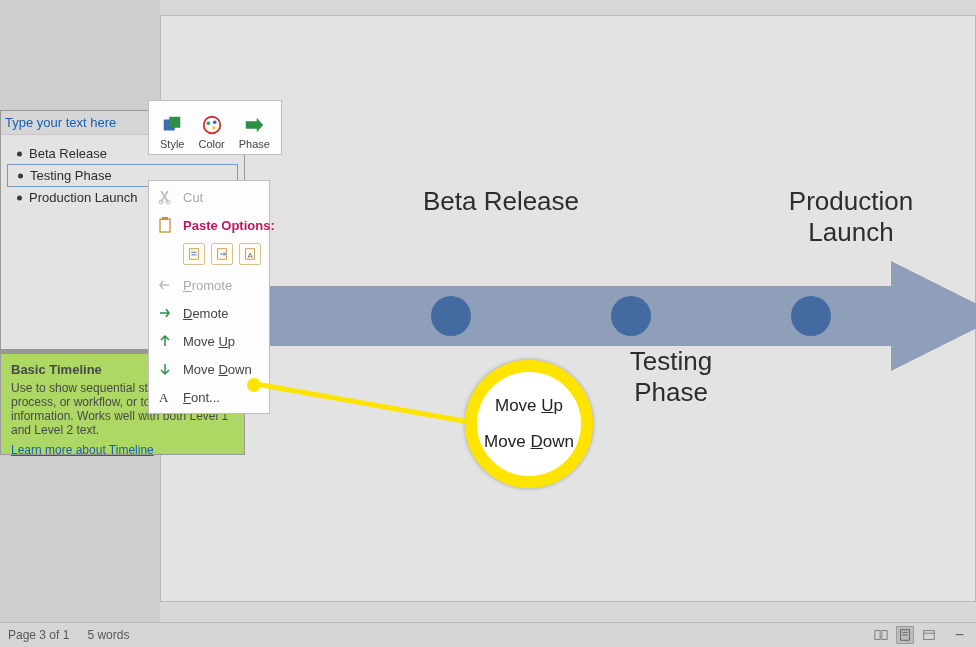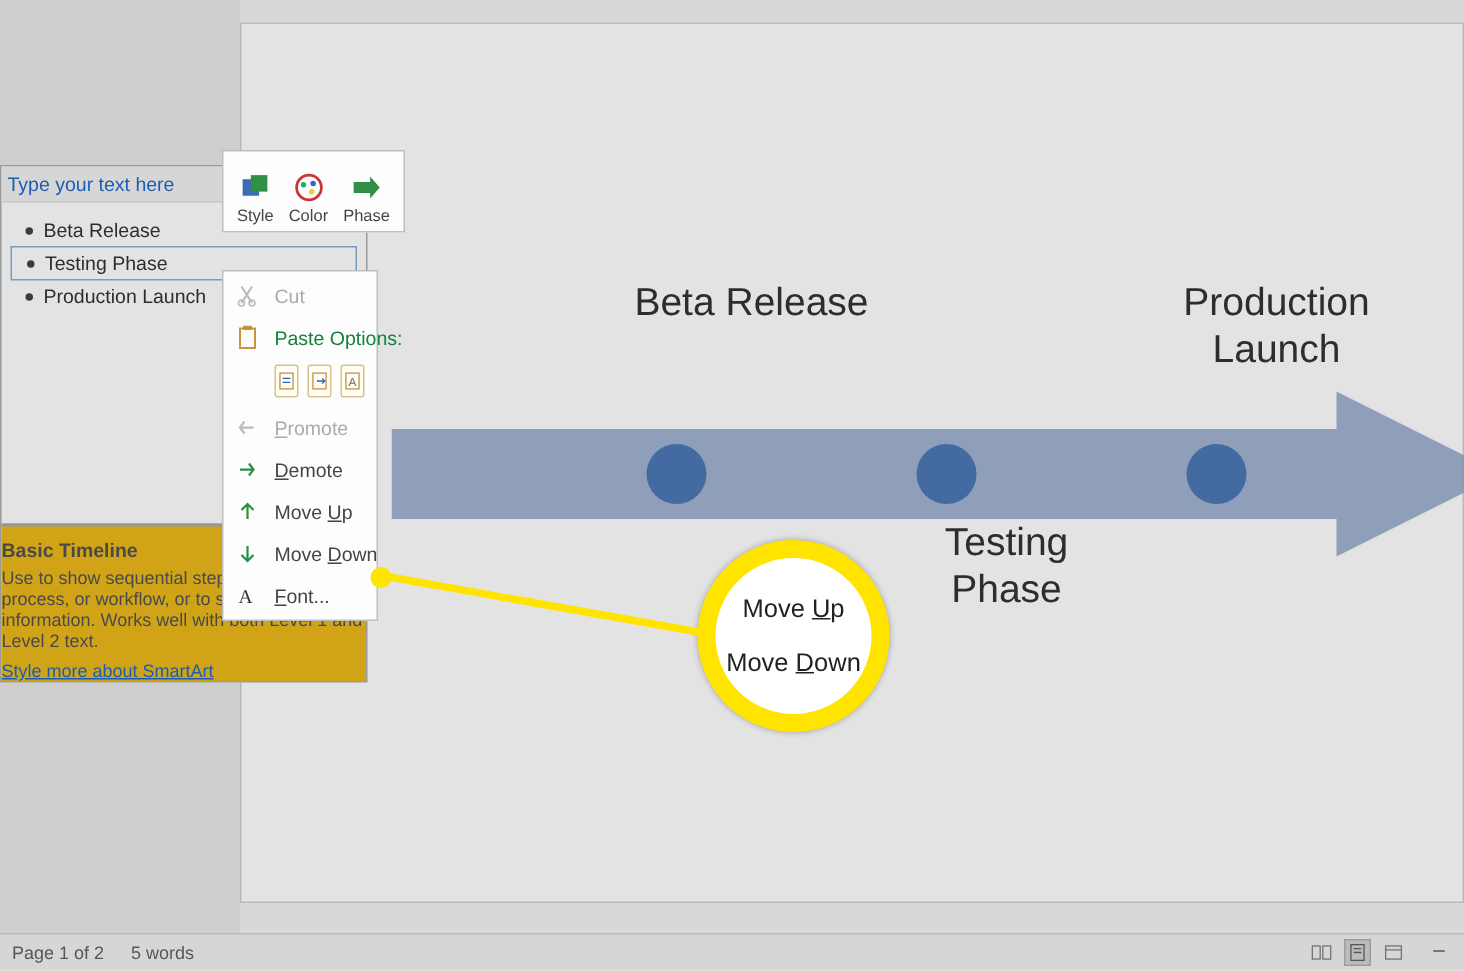--- a/index.html
+++ b/index.html
@@ -104,35 +104,35 @@
   .bullet-item.selected {
     border: 1px solid #7aa7d6;
     background: #fff;
   }
   .info-panel {
     position: absolute;
     bottom: 0;
     left: 0;
     right: 0;
     height: 105px;
-    border-top: 2px solid #a3a3a3;
-    padding: 8px 0;
-    background: #eab308;
+    border-top: 5px solid #a3a3a3;
+    padding: 8px 10px;
+    background: #bef264;
     font-size: 12px;
     color: #444;
   }
   .info-panel b { font-weight: 600; display: block; margin-bottom: 4px; font-size: 13px; }
   .info-link { color: #0a5dc2; text-decoration: underline; margin-top: 6px; display: inline-block; }
 
   
   .mini-toolbar {
     position: absolute;
     left: 148px;
     top: 100px;
-    width: 122px;
+    width: 134px;
     height: 55px;
     background: #fdfdfd;
     border: 1px solid #bfbfbf;
     display: flex;
     justify-content: space-around;
     align-items: flex-end;
     padding: 3px 4px 2px 4px;
     font-size: 11px;
     color: #444;
     z-index: 11;
@@ -144,21 +144,21 @@
     gap: 2px;
     padding: 2px;
   }
   .mini-icon { width: 22px; height: 22px; }
 
   
   .ctx-menu {
     position: absolute;
     left: 148px;
     top: 180px;
-    width: 104px;
+    width: 122px;
     background: #fdfdfd;
     border: 1px solid #bfbfbf;
     padding: 2px 0;
     z-index: 10;
     font-size: 13px;
     color: #444;
   }
   .ctx-item {
     display: flex;
     align-items: center;
@@ -169,21 +169,21 @@
   .ctx-item.disabled { color: #aaa; }
   .ctx-icon {
     width: 16px;
     height: 16px;
     display: inline-flex;
     align-items: center;
     justify-content: center;
     flex-shrink: 0;
   }
   .ctx-label .accel { text-decoration: underline; }
-  .ctx-paste-header { font-weight: normal; color: #15803d; }
+  .ctx-paste-header { font-weight: bold; color: #be185d; }
   .paste-options {
     display: flex;
     gap: 6px;
     padding: 4px 8px 6px 34px;
   }
   .paste-opt {
     width: 22px; height: 22px;
     border: 1px solid #d6c28a;
     border-radius: 2px;
     display: flex; align-items: center; justify-content: center;
@@ -288,21 +288,21 @@
     <div class="bullet-item selected">
       <span>Testing Phase</span>
     </div>
     <div class="bullet-item">
       <span>Production Launch</span>
     </div>
   </div>
   <div class="info-panel">
     <b>Basic Timeline</b>
     <div>Use to show sequential steps in a task, process, or workflow, or to show timeline information. Works well with both Level 1 and Level 2 text.</div>
-    <a href="#" class="info-link">Style more about SmartArt</a>
+    <a href="#" class="info-link">Learn more about Timeline</a>
   </div>
 </div>
 
 <div class="mini-toolbar">
   <div class="mini-btn">
     <span class="mini-icon">
       <svg viewBox="0 0 24 24">
           <rect x="3" y="6" width="12" height="12" fill="#3c6db0"></rect>
           <rect x="9" y="3" width="12" height="12" fill="#2f8f46"></rect>
         </svg>
@@ -417,21 +417,21 @@
   <line x1="6" y1="6" x2="225" y2="45" stroke="#ffe400" stroke-width="5"></line>
 </svg>
 <div class="callout-circle">
   <div class="callout-text">Move <span class="accel">U</span>p</div>
   <div class="callout-text">Move <span class="accel">D</span>own</div>
 </div>
 
 <div class="dim-overlay"></div>
 
 <div class="statusbar">
-  <span>Page 1 of 2</span>
+  <span>Page 3 of 1</span>
   <span style="width:18px"></span>
   <span>5 words</span>
   <span class="spacer"></span>
   <span class="status-icon">
     <svg viewBox="0 0 16 16" width="14" height="14">
         <rect x="1" y="3" width="6" height="10" fill="none" stroke="#777"></rect>
         <rect x="9" y="3" width="6" height="10" fill="none" stroke="#777"></rect>
       </svg>
   </span>
   <span class="status-icon active">

